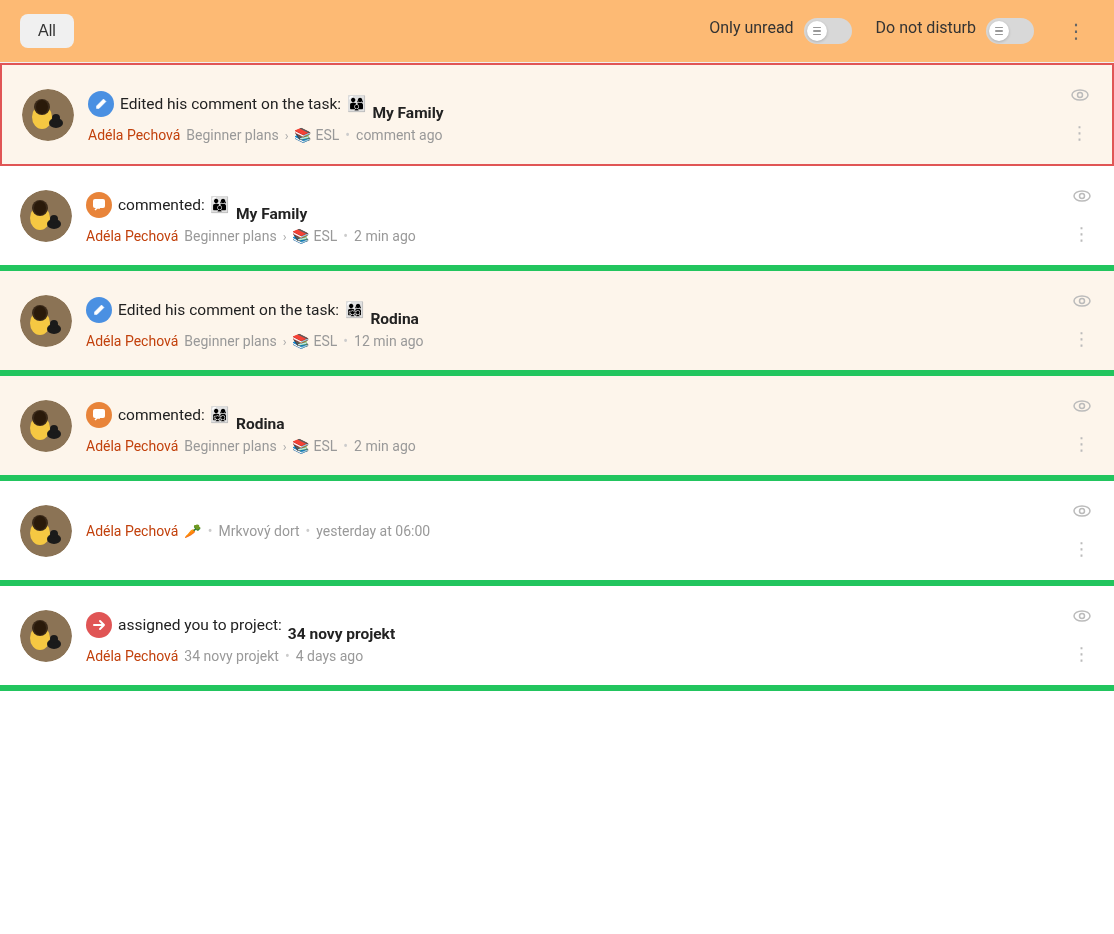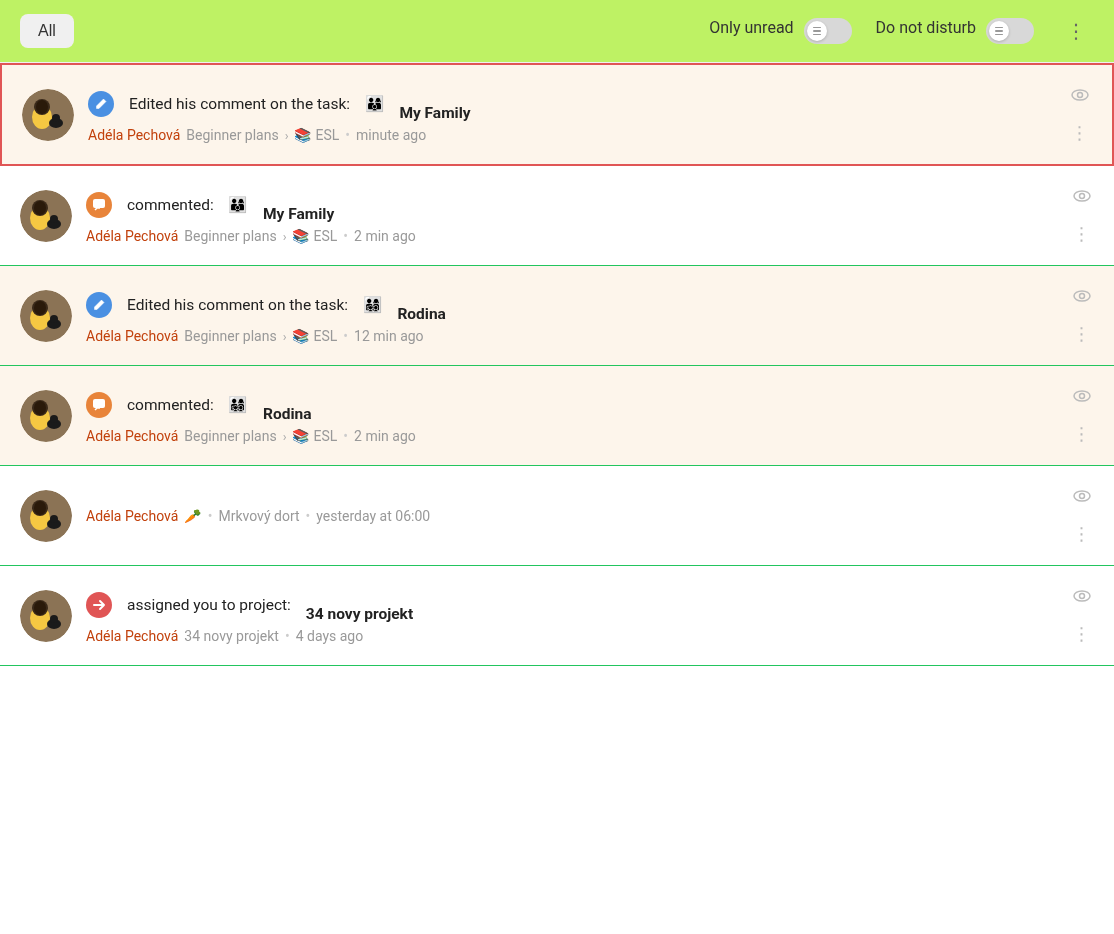--- a/index.html
+++ b/index.html
@@ -8,21 +8,21 @@
       background: #fff;
       width: 1114px;
       min-height: 934px;
       color: #333;
     }
 
     .top-bar {
       display: flex;
       align-items: center;
       padding: 14px 20px;
-      background: #bef264;
+      background: #fdba74;
       border-bottom: 1px solid #f0f0f0;
       gap: 24px;
     }
 
     .all-btn {
       background: #f0f0f0;
       border: none;
       border-radius: 8px;
       padding: 8px 18px;
       font-size: 16px;
@@ -88,21 +88,21 @@
     }
 
     .notifications-list {
       background: #fff;
     }
 
     .notif-item {
       display: flex;
       align-items: center;
       padding: 18px 20px;
-      border-bottom: 1px solid #22c55e;
+      border-bottom: 6px solid #22c55e;
       gap: 14px;
       position: relative;
       background: #fff;
     }
 
     .notif-item.highlighted {
       background: #fdf5eb;
       border: 2px solid #e05555;
       margin: 0;
     }
@@ -202,21 +202,21 @@
     .notif-icon.red { background: #e05555; }
     .notif-icon.teal { background: #3aabcc; }
 
     .dot-separator {
       color: #ccc;
     }
 
     .title-row {
       display: flex;
       align-items: center;
-      gap: 15px;
+      gap: 6px;
     }
   </style>
 </head>
 <body>
 
 <div class="top-bar">
   <button class="all-btn">All</button>
   <div class="top-bar-spacer"></div>
   <div class="toggle-group">
     <span>Only unread</span>
@@ -266,21 +266,21 @@
         <span>Edited his comment on the task:</span>
           <span>👨‍👩‍👦</span>
           <span class="bold">My Family</span>
       </div>
       <div class="notif-subtitle">
         <span class="author">Adéla Pechová</span>
           <span>Beginner plans</span>
           <span class="arrow">›</span>
           <span>📚 ESL</span>
           <span class="dot-separator">•</span>
-          <span>minute ago</span>
+          <span>comment ago</span>
       </div>
     </div>
     <div class="notif-actions">
       <button class="eye-btn" title="Mark as read"><svg width="20" height="20" viewBox="0 0 20 20" fill="none" xmlns="http://www.w3.org/2000/svg">
     <ellipse cx="10" cy="10" rx="8" ry="5" stroke="#bbb" stroke-width="1.5"></ellipse>
     <circle cx="10" cy="10" r="2.5" stroke="#bbb" stroke-width="1.5"></circle>
   </svg></button>
       <button class="dots-btn">⋮</button>
     </div>
   </div>

